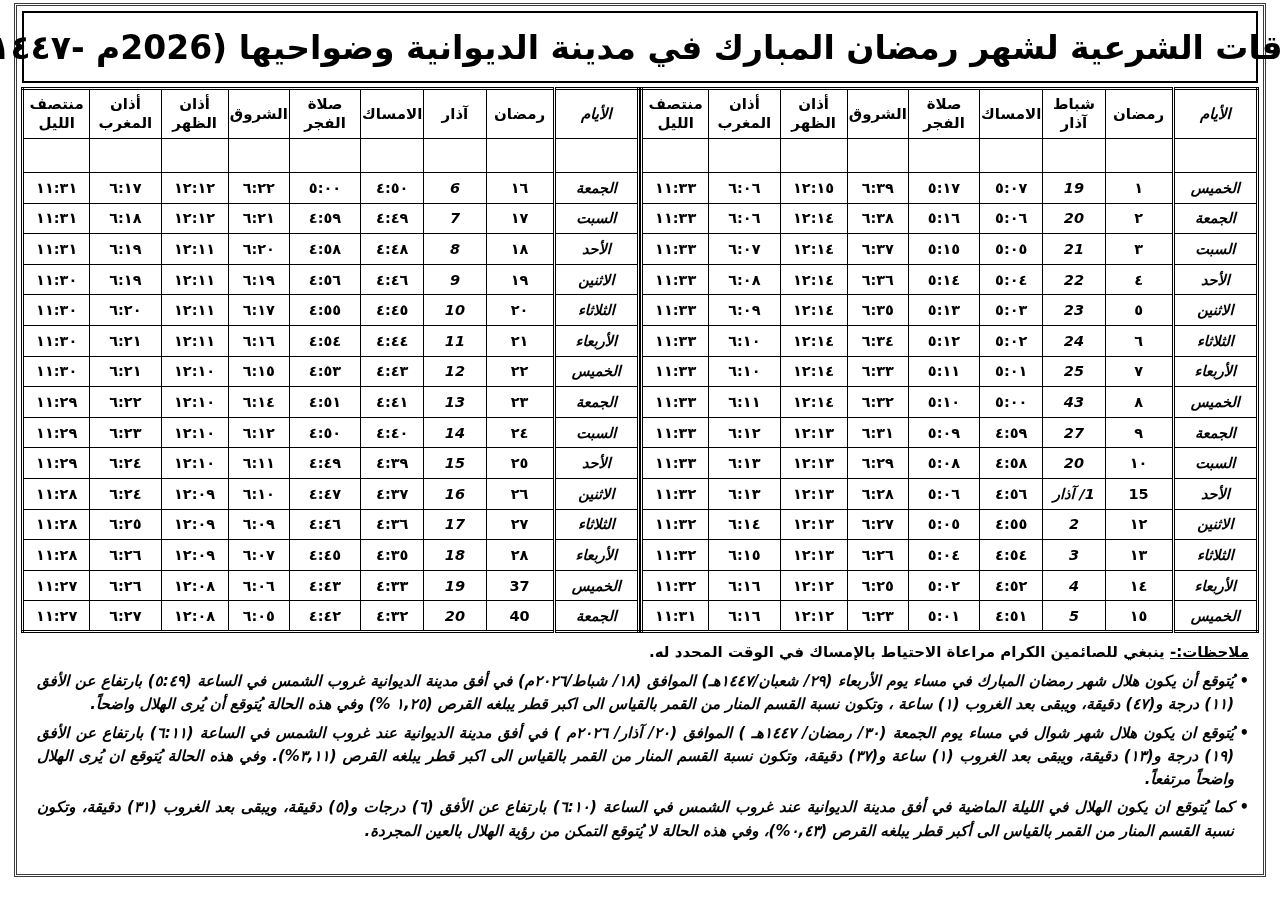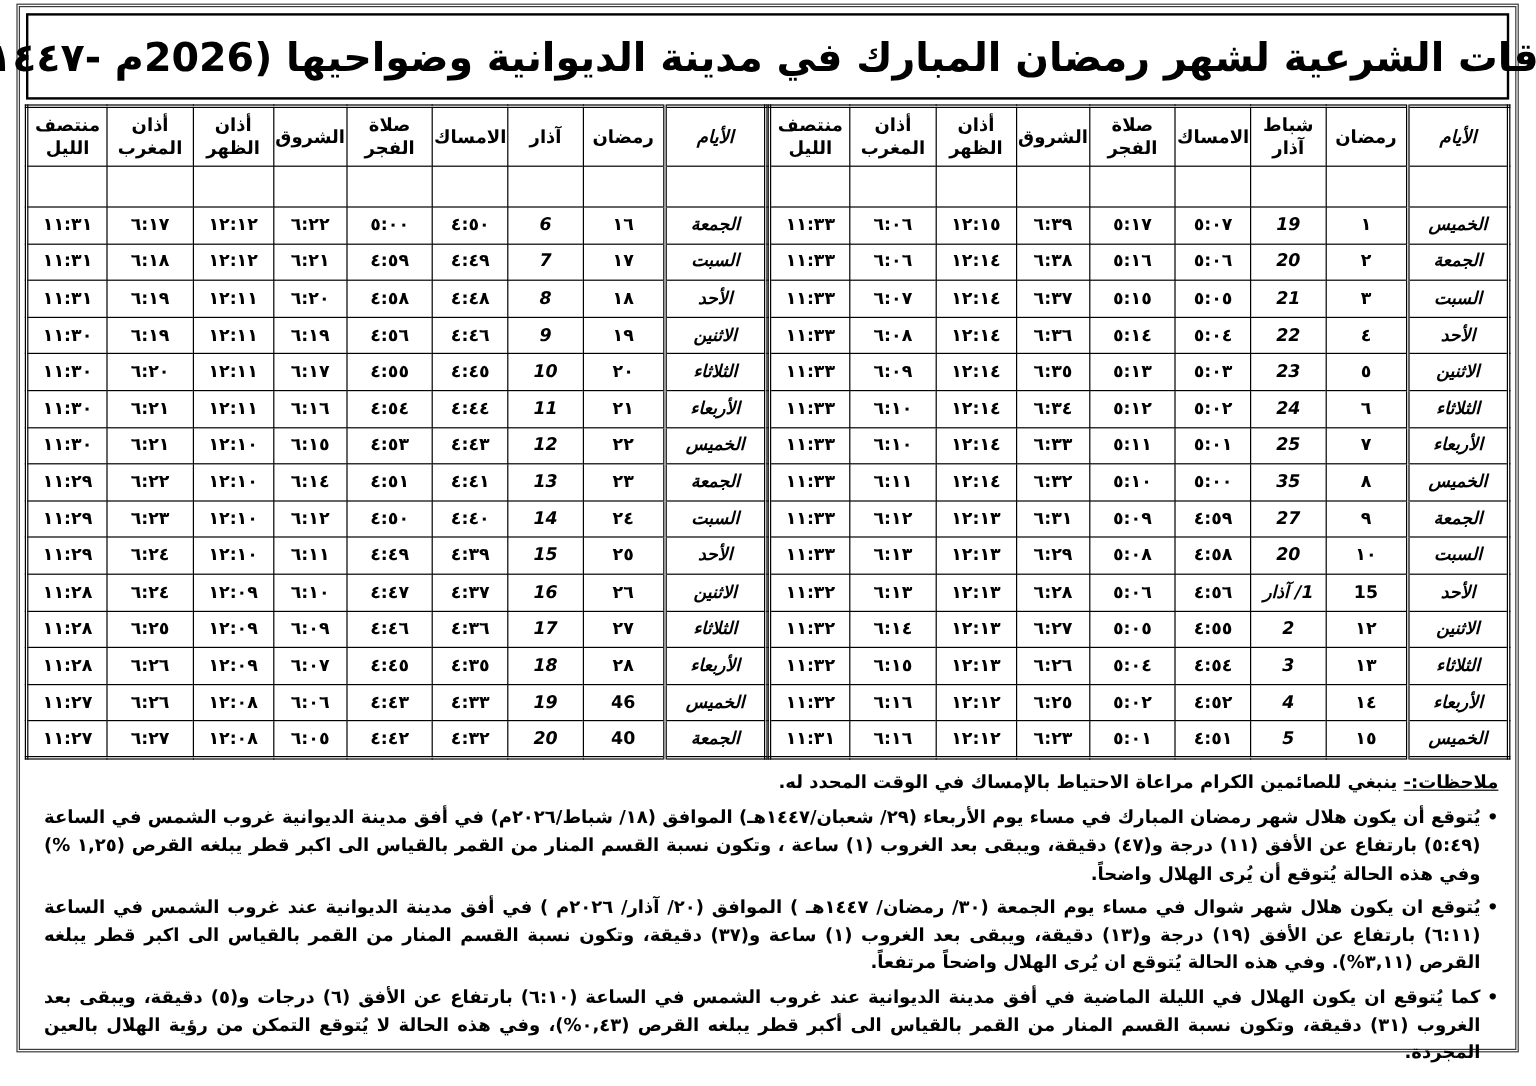--- a/index.html
+++ b/index.html
@@ -51,21 +51,21 @@
 
   .notes {
     direction: rtl; text-align: right; padding: 8px 10px 0 16px;
     font-size: 15px; font-weight: bold; line-height: 1.55;
   }
   .notes .heading { margin-bottom: 6px; }
   .notes .heading .u { text-decoration: underline; }
   .notes ul { list-style: none; }
   .notes li {
     position: relative; padding-right: 15px; margin-bottom: 5px;
-    text-align: justify; text-align-last: right;
+    text-align: justify; text-align-last: right; font-style: italic;
   }
   .notes li::before { content: "•"; position: absolute; right: 0; top: 0; }
   .notes li.gap { margin-top: 20px; padding-right: 28px; }
   .notes li.gap::before { right: 12px; }
 </style>
 </head>
 <body>
 
 <div class="outer-frame">
 
@@ -190,21 +190,21 @@
             <td class="col-imsak">٥:٠١</td>
             <td class="col-fajr">٥:١١</td>
             <td class="col-sunrise">٦:٣٣</td>
             <td class="col-dhuhr">١٢:١٤</td>
             <td class="col-maghrib">٦:١٠</td>
             <td class="col-midnight">١١:٣٣</td>
           </tr>
           <tr>
             <td class="col-day">الخميس</td>
             <td class="col-ramadan">٨</td>
-            <td class="col-month">35</td>
+            <td class="col-month">43</td>
             <td class="col-imsak">٥:٠٠</td>
             <td class="col-fajr">٥:١٠</td>
             <td class="col-sunrise">٦:٣٢</td>
             <td class="col-dhuhr">١٢:١٤</td>
             <td class="col-maghrib">٦:١١</td>
             <td class="col-midnight">١١:٣٣</td>
           </tr>
           <tr>
             <td class="col-day">الجمعة</td>
             <td class="col-ramadan">٩</td>
@@ -464,21 +464,21 @@
             <td class="col-month">18</td>
             <td class="col-imsak">٤:٣٥</td>
             <td class="col-fajr">٤:٤٥</td>
             <td class="col-sunrise">٦:٠٧</td>
             <td class="col-dhuhr">١٢:٠٩</td>
             <td class="col-maghrib">٦:٢٦</td>
             <td class="col-midnight">١١:٢٨</td>
           </tr>
           <tr>
             <td class="col-day">الخميس</td>
-            <td class="col-ramadan">46</td>
+            <td class="col-ramadan">37</td>
             <td class="col-month">19</td>
             <td class="col-imsak">٤:٣٣</td>
             <td class="col-fajr">٤:٤٣</td>
             <td class="col-sunrise">٦:٠٦</td>
             <td class="col-dhuhr">١٢:٠٨</td>
             <td class="col-maghrib">٦:٢٦</td>
             <td class="col-midnight">١١:٢٧</td>
           </tr>
           <tr>
             <td class="col-day">الجمعة</td>

